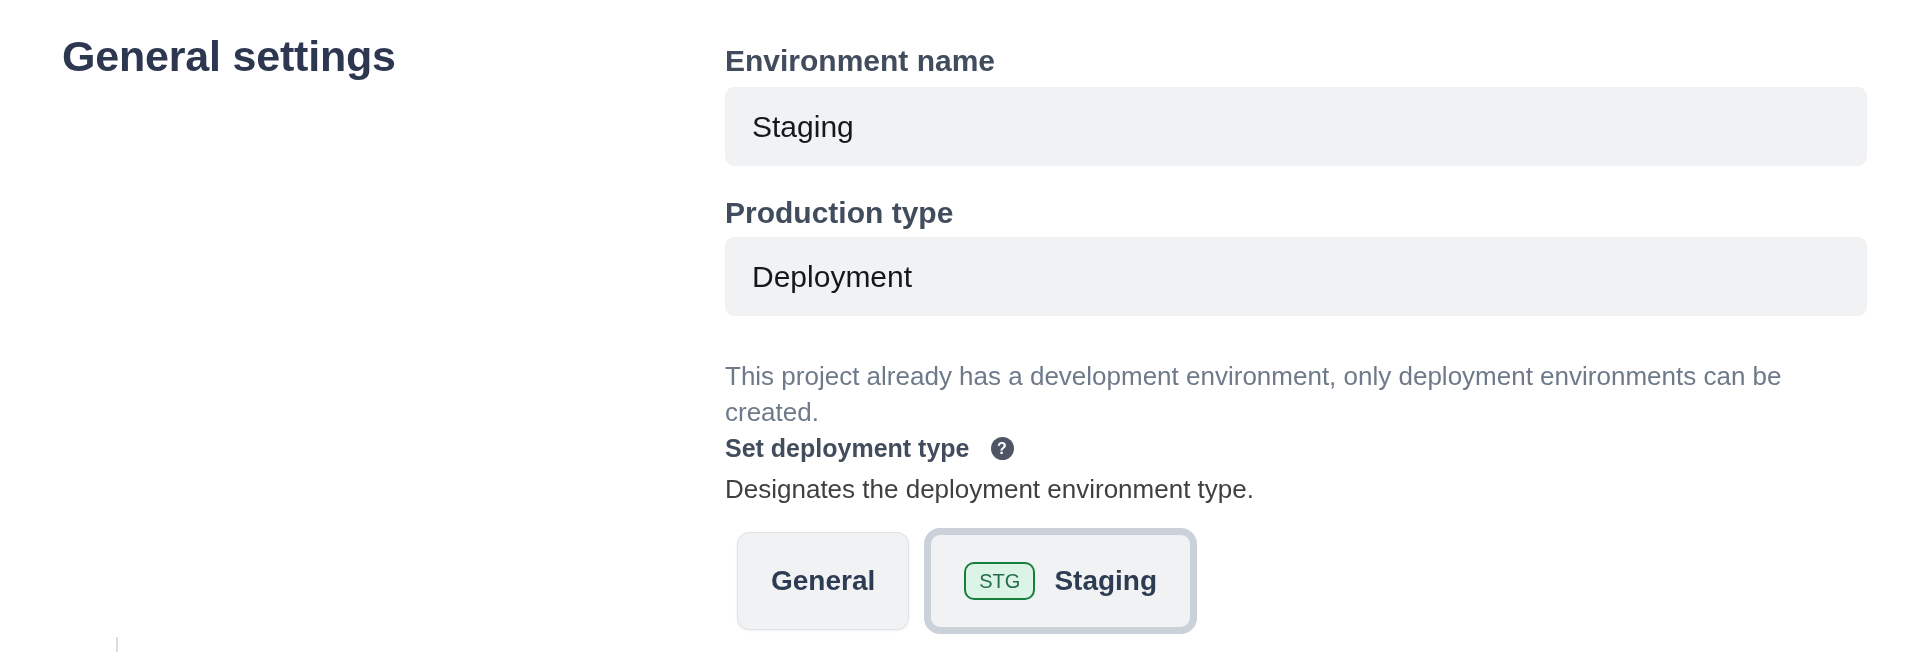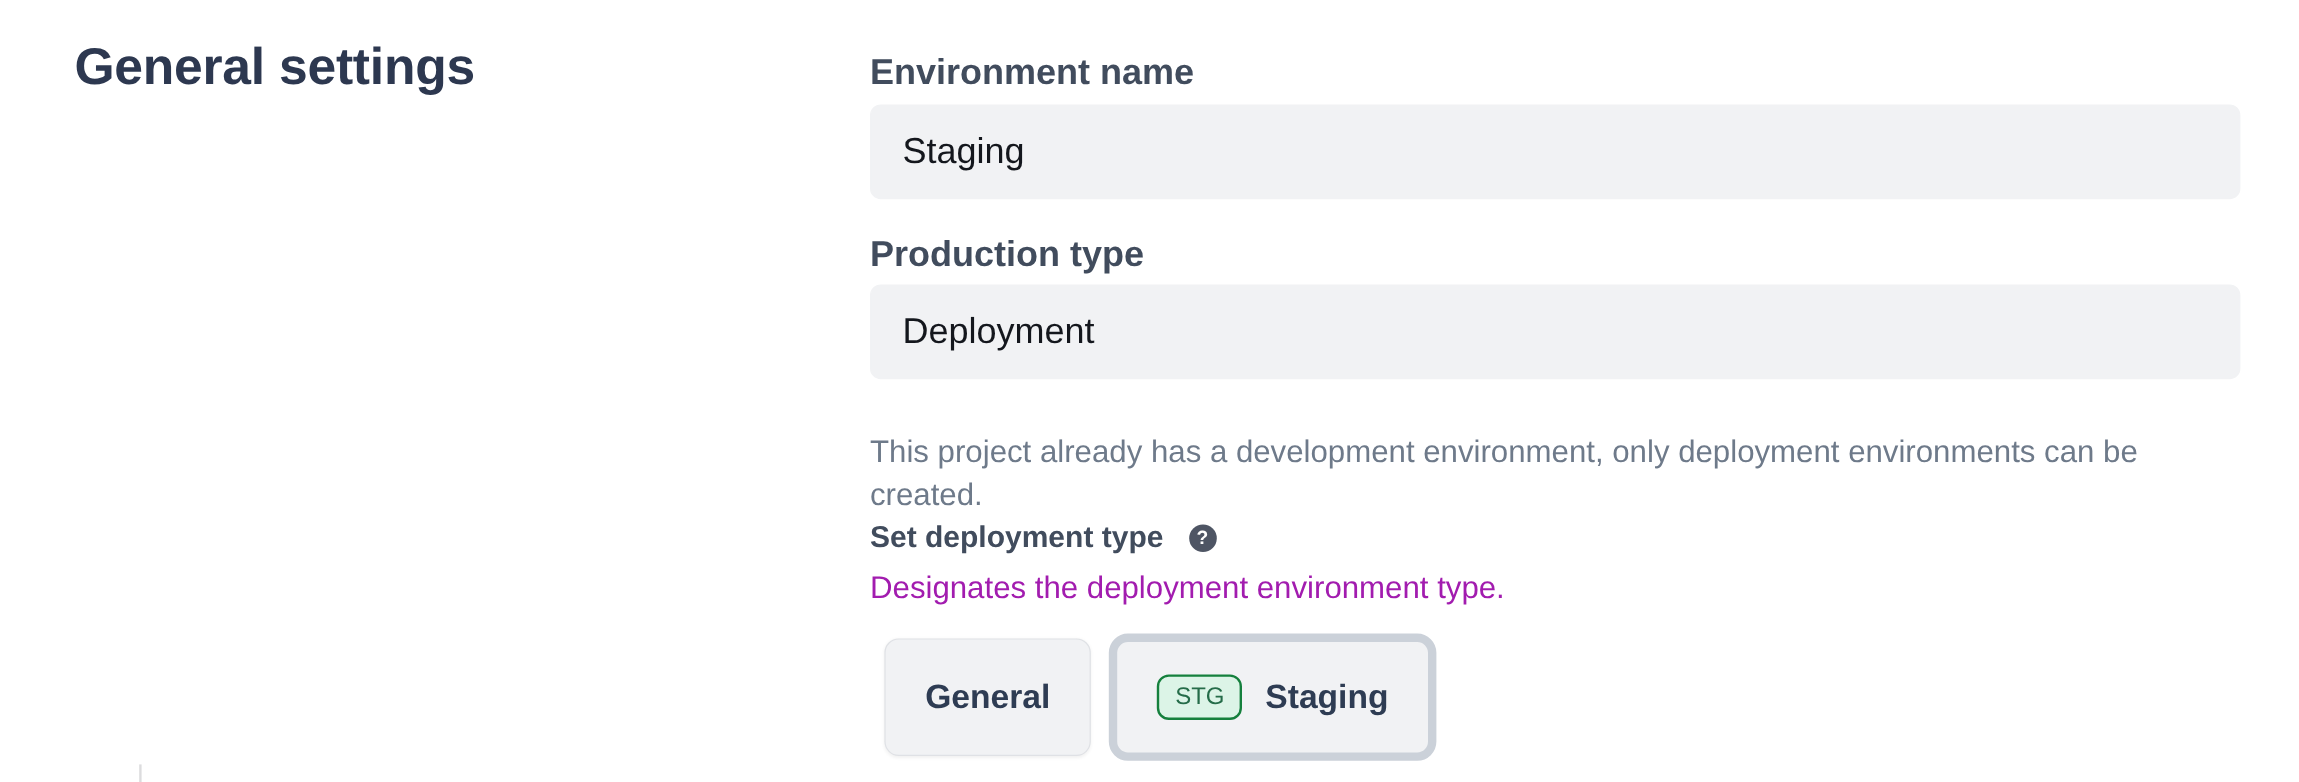--- a/index.html
+++ b/index.html
@@ -78,21 +78,21 @@
     display: inline-flex;
     align-items: center;
     justify-content: center;
     cursor: pointer;
     user-select: none;
   }
   .deploy-desc {
     position: absolute;
     left: 0; top: 474px;
     font-size: 26px;
-    color: #a21caf;
+    color: #404040;
   }
   .type-options {
     position: absolute;
     left: 0; top: 528px;
     display: flex;
     align-items: center;
     gap: 15px;
     padding-left: 12px;
   }
   .type-btn {

